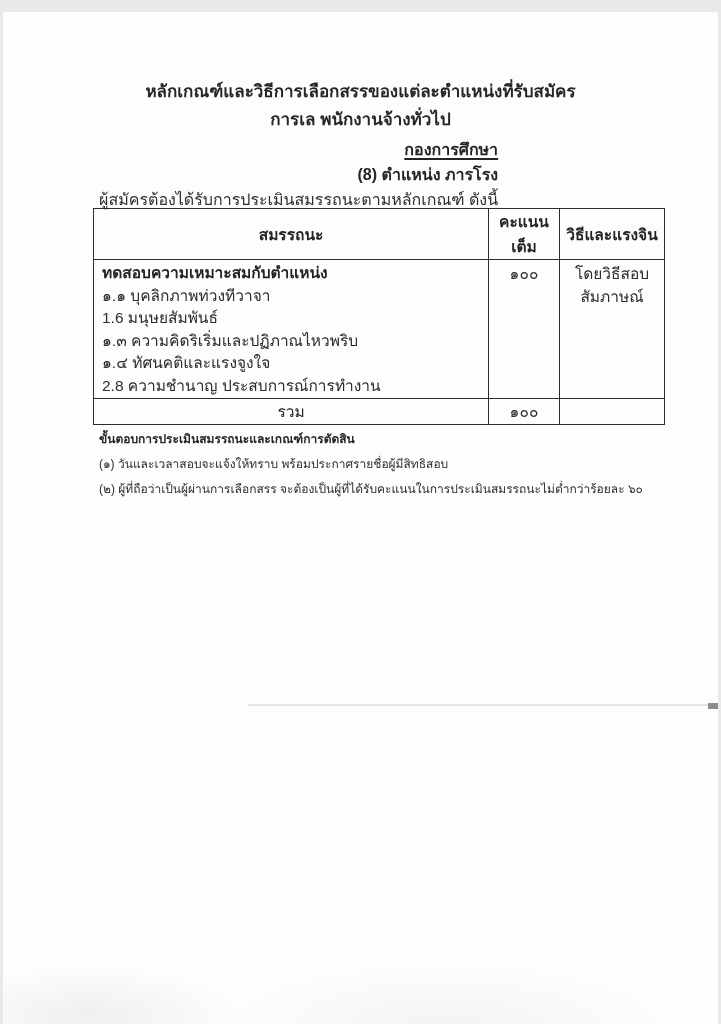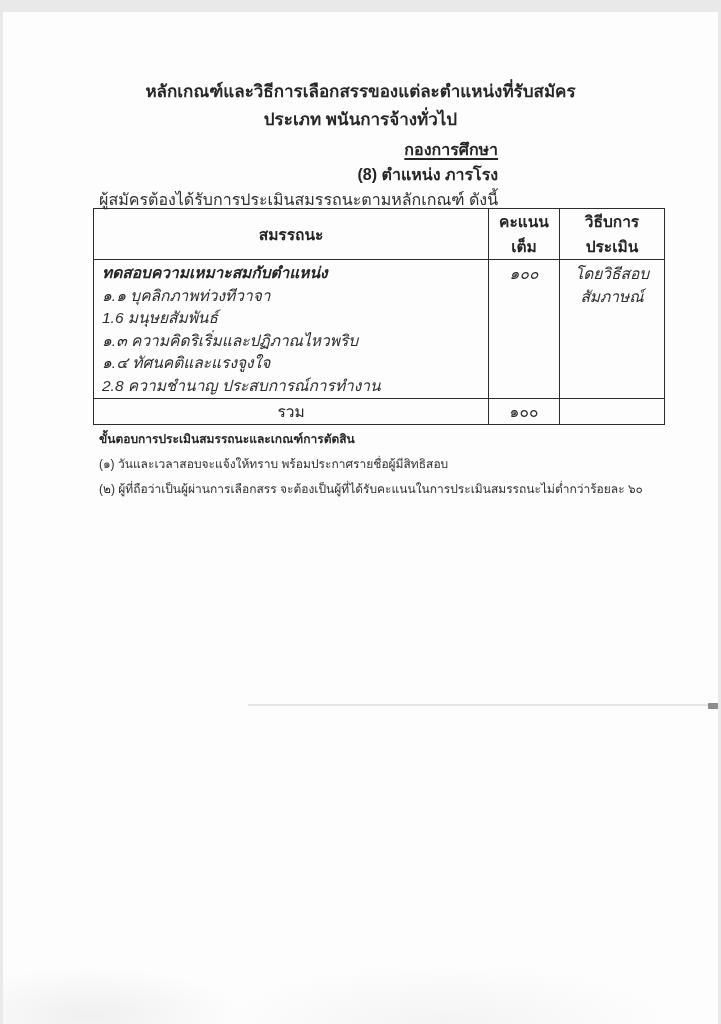--- a/index.html
+++ b/index.html
@@ -62,21 +62,21 @@
     padding: 0;
   }
   .comp-table { border: 1.5px solid #202020; }
   .comp-table thead th {
     height: 21px;
     font-weight: 700;
     text-align: center;
     font-size: 15.5px;
     color: #242424;
   }
-  .comp-table .body-row td { height: 135px; vertical-align: top; font-style: italic; }
+  .comp-table .body-row td { height: 135px; vertical-align: top; }
   .cell-competency { padding: 2px 6px 0 8px !important; }
   .cell-competency .line { line-height: 22.5px; white-space: nowrap; overflow: hidden; }
   .cell-competency .group-title { font-weight: 700; color: #242424; }
   .cell-score { text-align: center; padding-top: 3px !important; line-height: 22.5px; }
   .cell-method { text-align: center; padding-top: 3px !important; }
   .cell-method .line { line-height: 22.5px; }
   .total-row td { height: 22px; vertical-align: middle; }
   .total-label { text-align: center; font-weight: 400; color: #242424; }
   .total-score { text-align: center; }
 
@@ -120,40 +120,40 @@
     background: radial-gradient(circle at 25% 85%, rgba(55,55,60,0.8), rgba(55,55,60,0) 75%);
   }
 </style>
 </head>
 <body>
 
 <div class="page">
 
   <div class="title-block">
     <div>หลักเกณฑ์และวิธีการเลือกสรรของแต่ละตำแหน่งที่รับสมัคร</div>
-    <div>ประเภท พนันการจ้างทั่วไป</div>
+    <div>การเล พนักงานจ้างทั่วไป</div>
   </div>
 
   <div class="intro-block">
     <div class="division">กองการศึกษา</div>
     <div class="position">(8) ตำแหน่ง ภารโรง</div>
     <div>ผู้สมัครต้องได้รับการประเมินสมรรถนะตามหลักเกณฑ์ ดังนี้</div>
   </div>
 
   <table class="comp-table">
     <colgroup>
       <col style="width:395px">
       <col style="width:71px">
       <col style="width:105px">
     </colgroup>
     <thead>
       <tr>
         <th>สมรรถนะ</th>
         <th>คะแนนเต็ม</th>
-        <th>วิธีบการประเมิน</th>
+        <th>วิธีและแรงจิน</th>
       </tr>
     </thead>
     <tbody>
       <tr class="body-row">
         <td class="cell-competency">
           <div class="line group-title">ทดสอบความเหมาะสมกับตำแหน่ง</div>
           <div class="line">๑.๑ บุคลิกภาพท่วงทีวาจา</div>
           <div class="line">1.6 มนุษยสัมพันธ์</div>
           <div class="line">๑.๓ ความคิดริเริ่มและปฏิภาณไหวพริบ</div>
           <div class="line">๑.๔ ทัศนคติและแรงจูงใจ</div>

